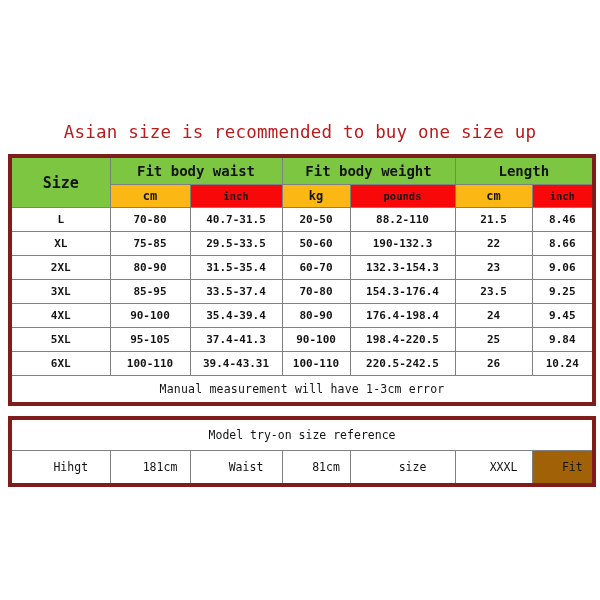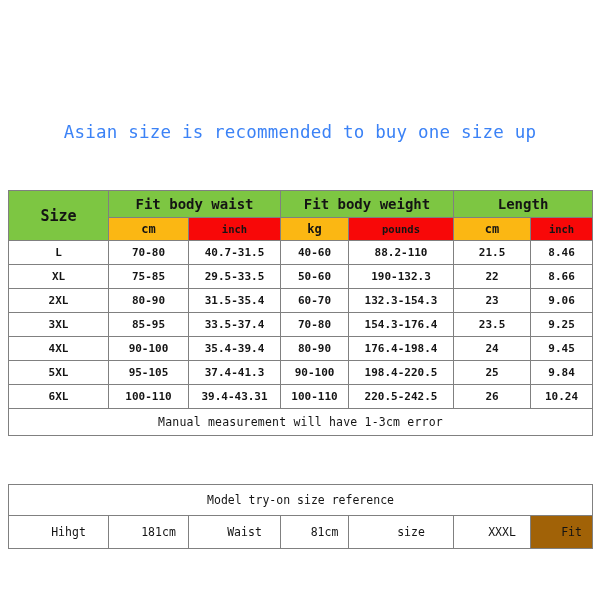--- a/index.html
+++ b/index.html
@@ -21,28 +21,27 @@
     box-sizing: border-box;
   }
   .title {
     position: absolute;
     left: 0;
     top: 122px;
     width: 600px;
     text-align: center;
     font-size: 17.5px;
     letter-spacing: 0.2px;
-    color: #3b82f6;
+    color: #b91c1c;
     white-space: nowrap;
   }
   table.grid {
     border-collapse: collapse;
     table-layout: fixed;
-    border: 1px solid #7f1d1d;
-    margin-top: 36px;
+    border: 4px solid #7f1d1d;
   }
   table.grid td {
     border: 1px solid #808080;
     text-align: center;
     vertical-align: middle;
     padding: 0;
     font-size: 11px;
     color: #141414;
     background: #ffffff;
   }
@@ -84,21 +83,21 @@
   #size-table td.note {
     height: 26px;
     font-size: 11.5px;
     font-weight: normal;
     letter-spacing: 0.2px;
   }
   
   #model-table {
     position: absolute;
     left: 8px;
-    top: 448px;
+    top: 416px;
     width: 584px;
   }
   #model-table td.model-title {
     height: 30px;
     font-size: 11.5px;
   }
   #model-table td.model-cell {
     height: 32px;
     font-size: 11.5px;
     padding-left: 20px;
@@ -137,21 +136,21 @@
         <td class="hdr-amber">kg</td>
         <td class="hdr-red">pounds</td>
         <td class="hdr-amber">cm</td>
         <td class="hdr-red">inch</td>
       </tr>
 
       <tr>
         <td class="cell">L</td>
         <td class="cell">70-80</td>
         <td class="cell">40.7-31.5</td>
-        <td class="cell">40-60</td>
+        <td class="cell">20-50</td>
         <td class="cell">88.2-110</td>
         <td class="cell">21.5</td>
         <td class="cell">8.46</td>
       </tr>
       <tr>
         <td class="cell">XL</td>
         <td class="cell">75-85</td>
         <td class="cell">29.5-33.5</td>
         <td class="cell">50-60</td>
         <td class="cell">190-132.3</td>

